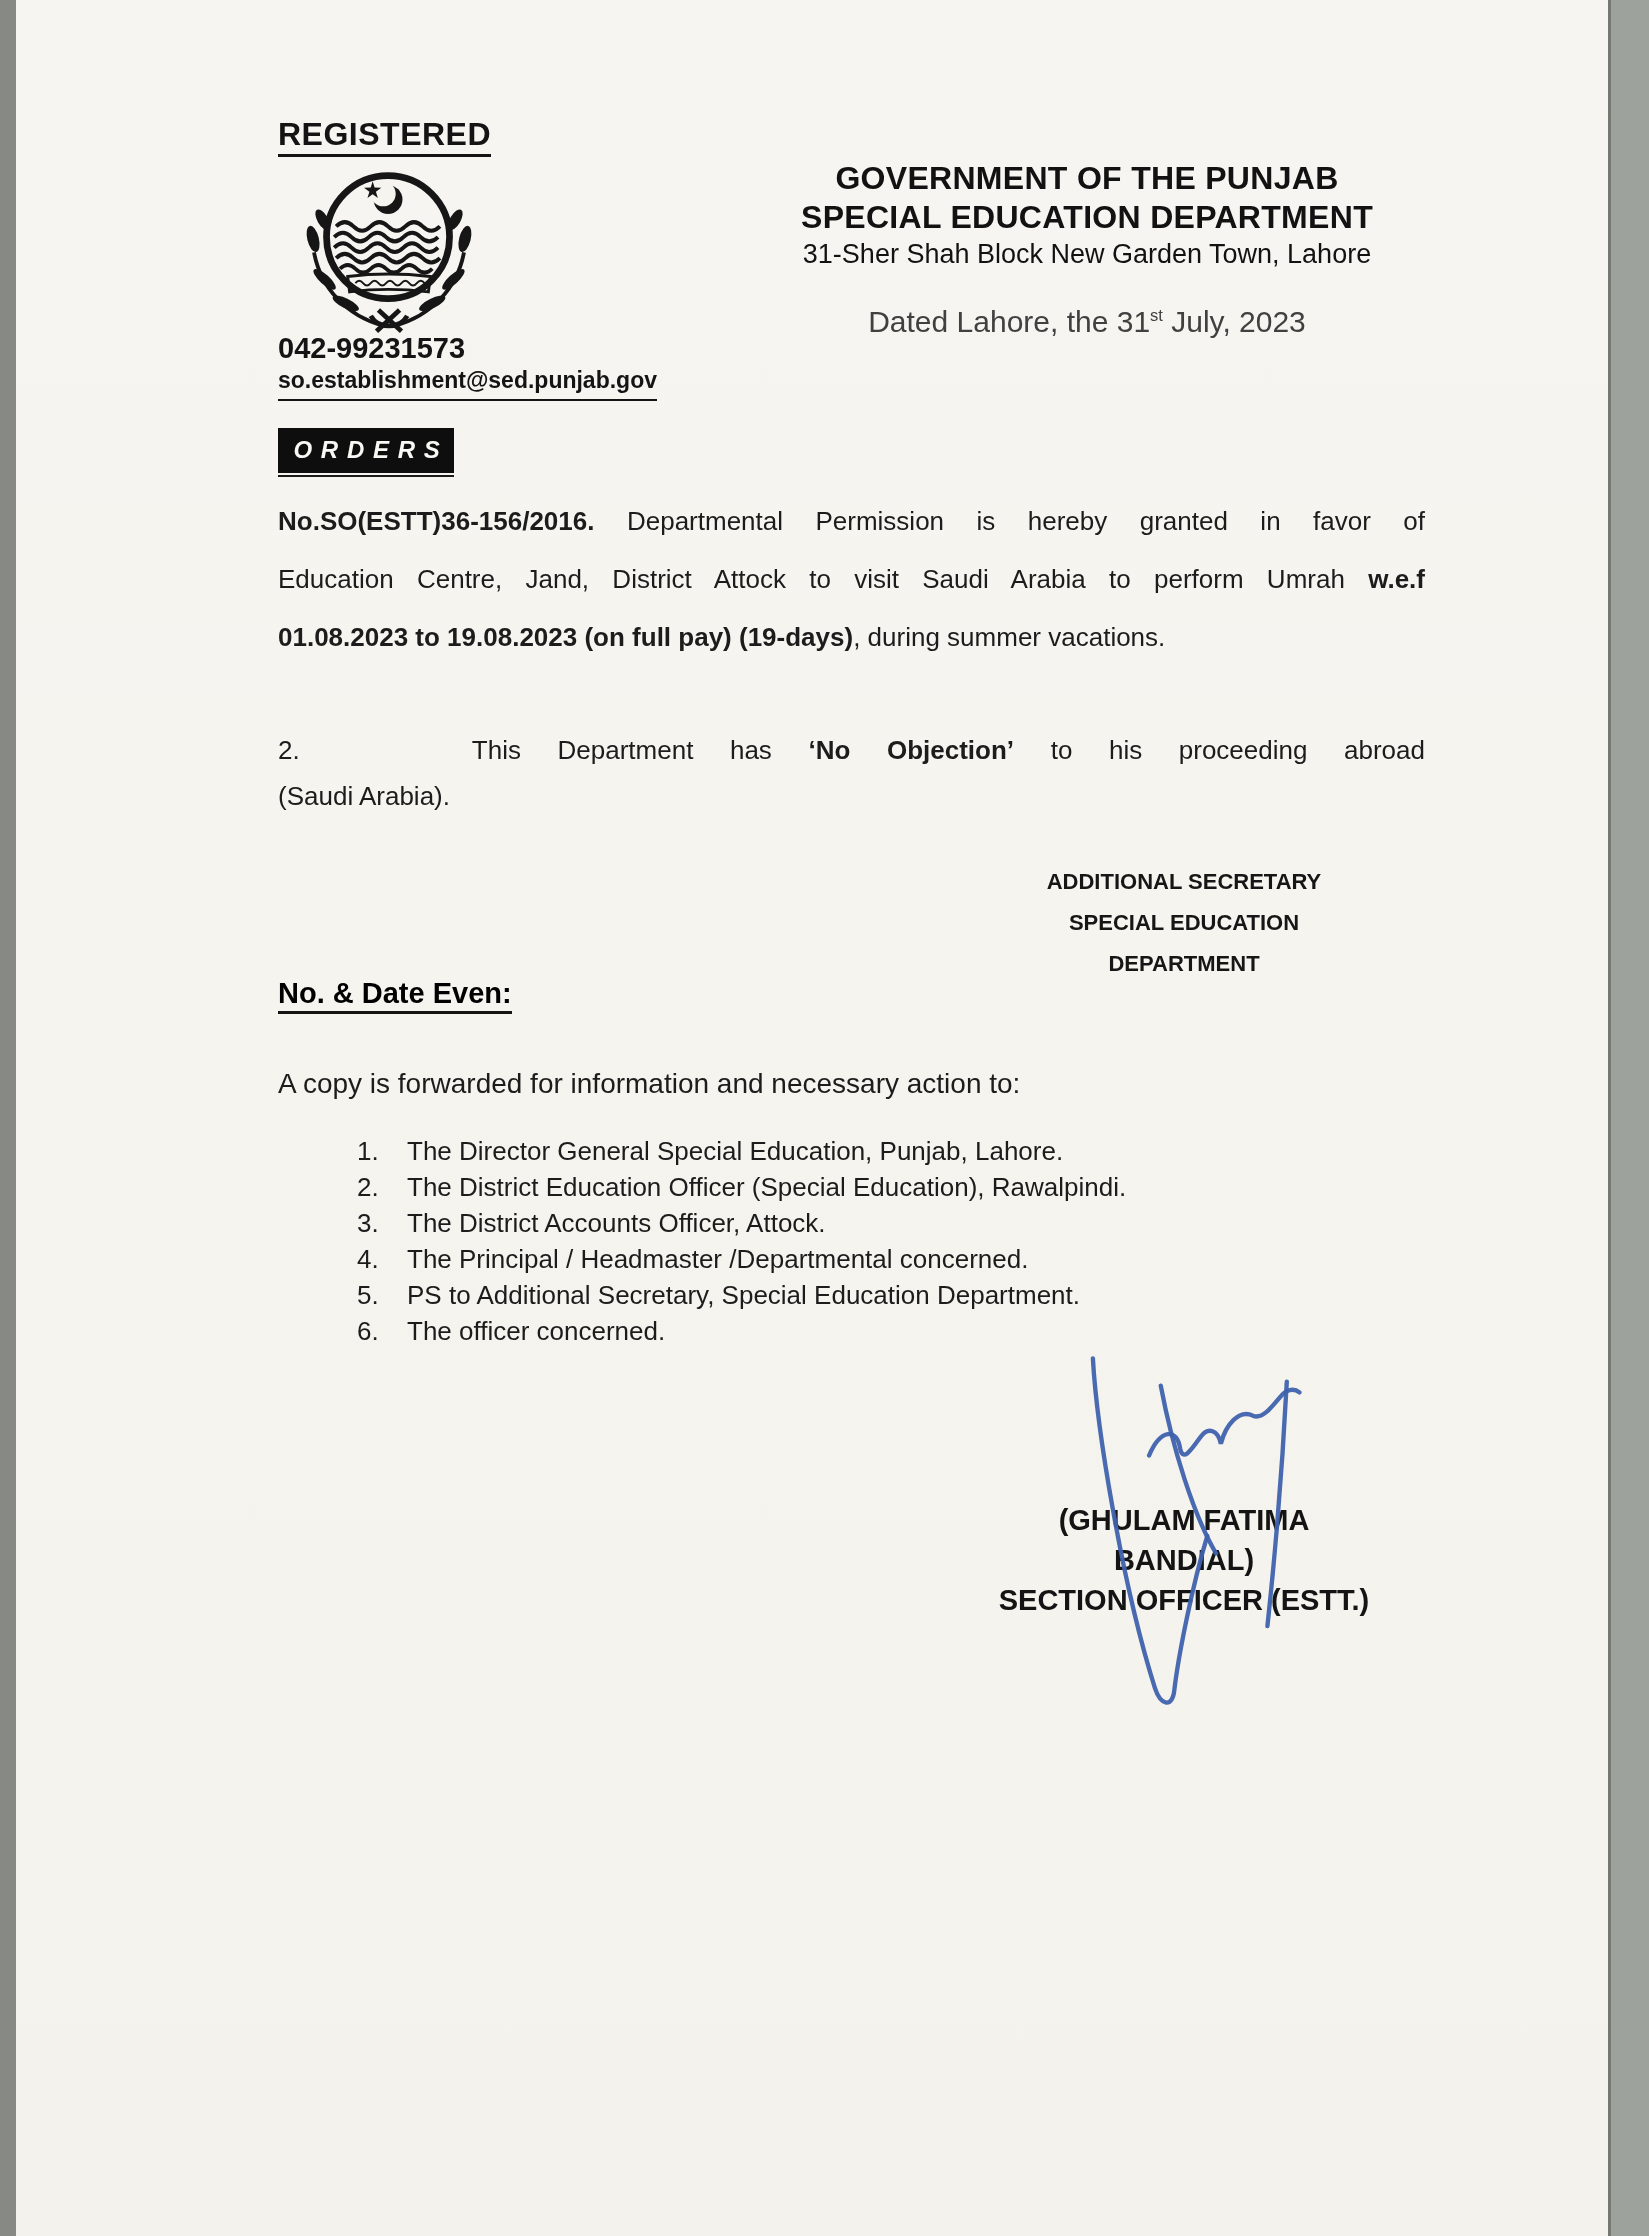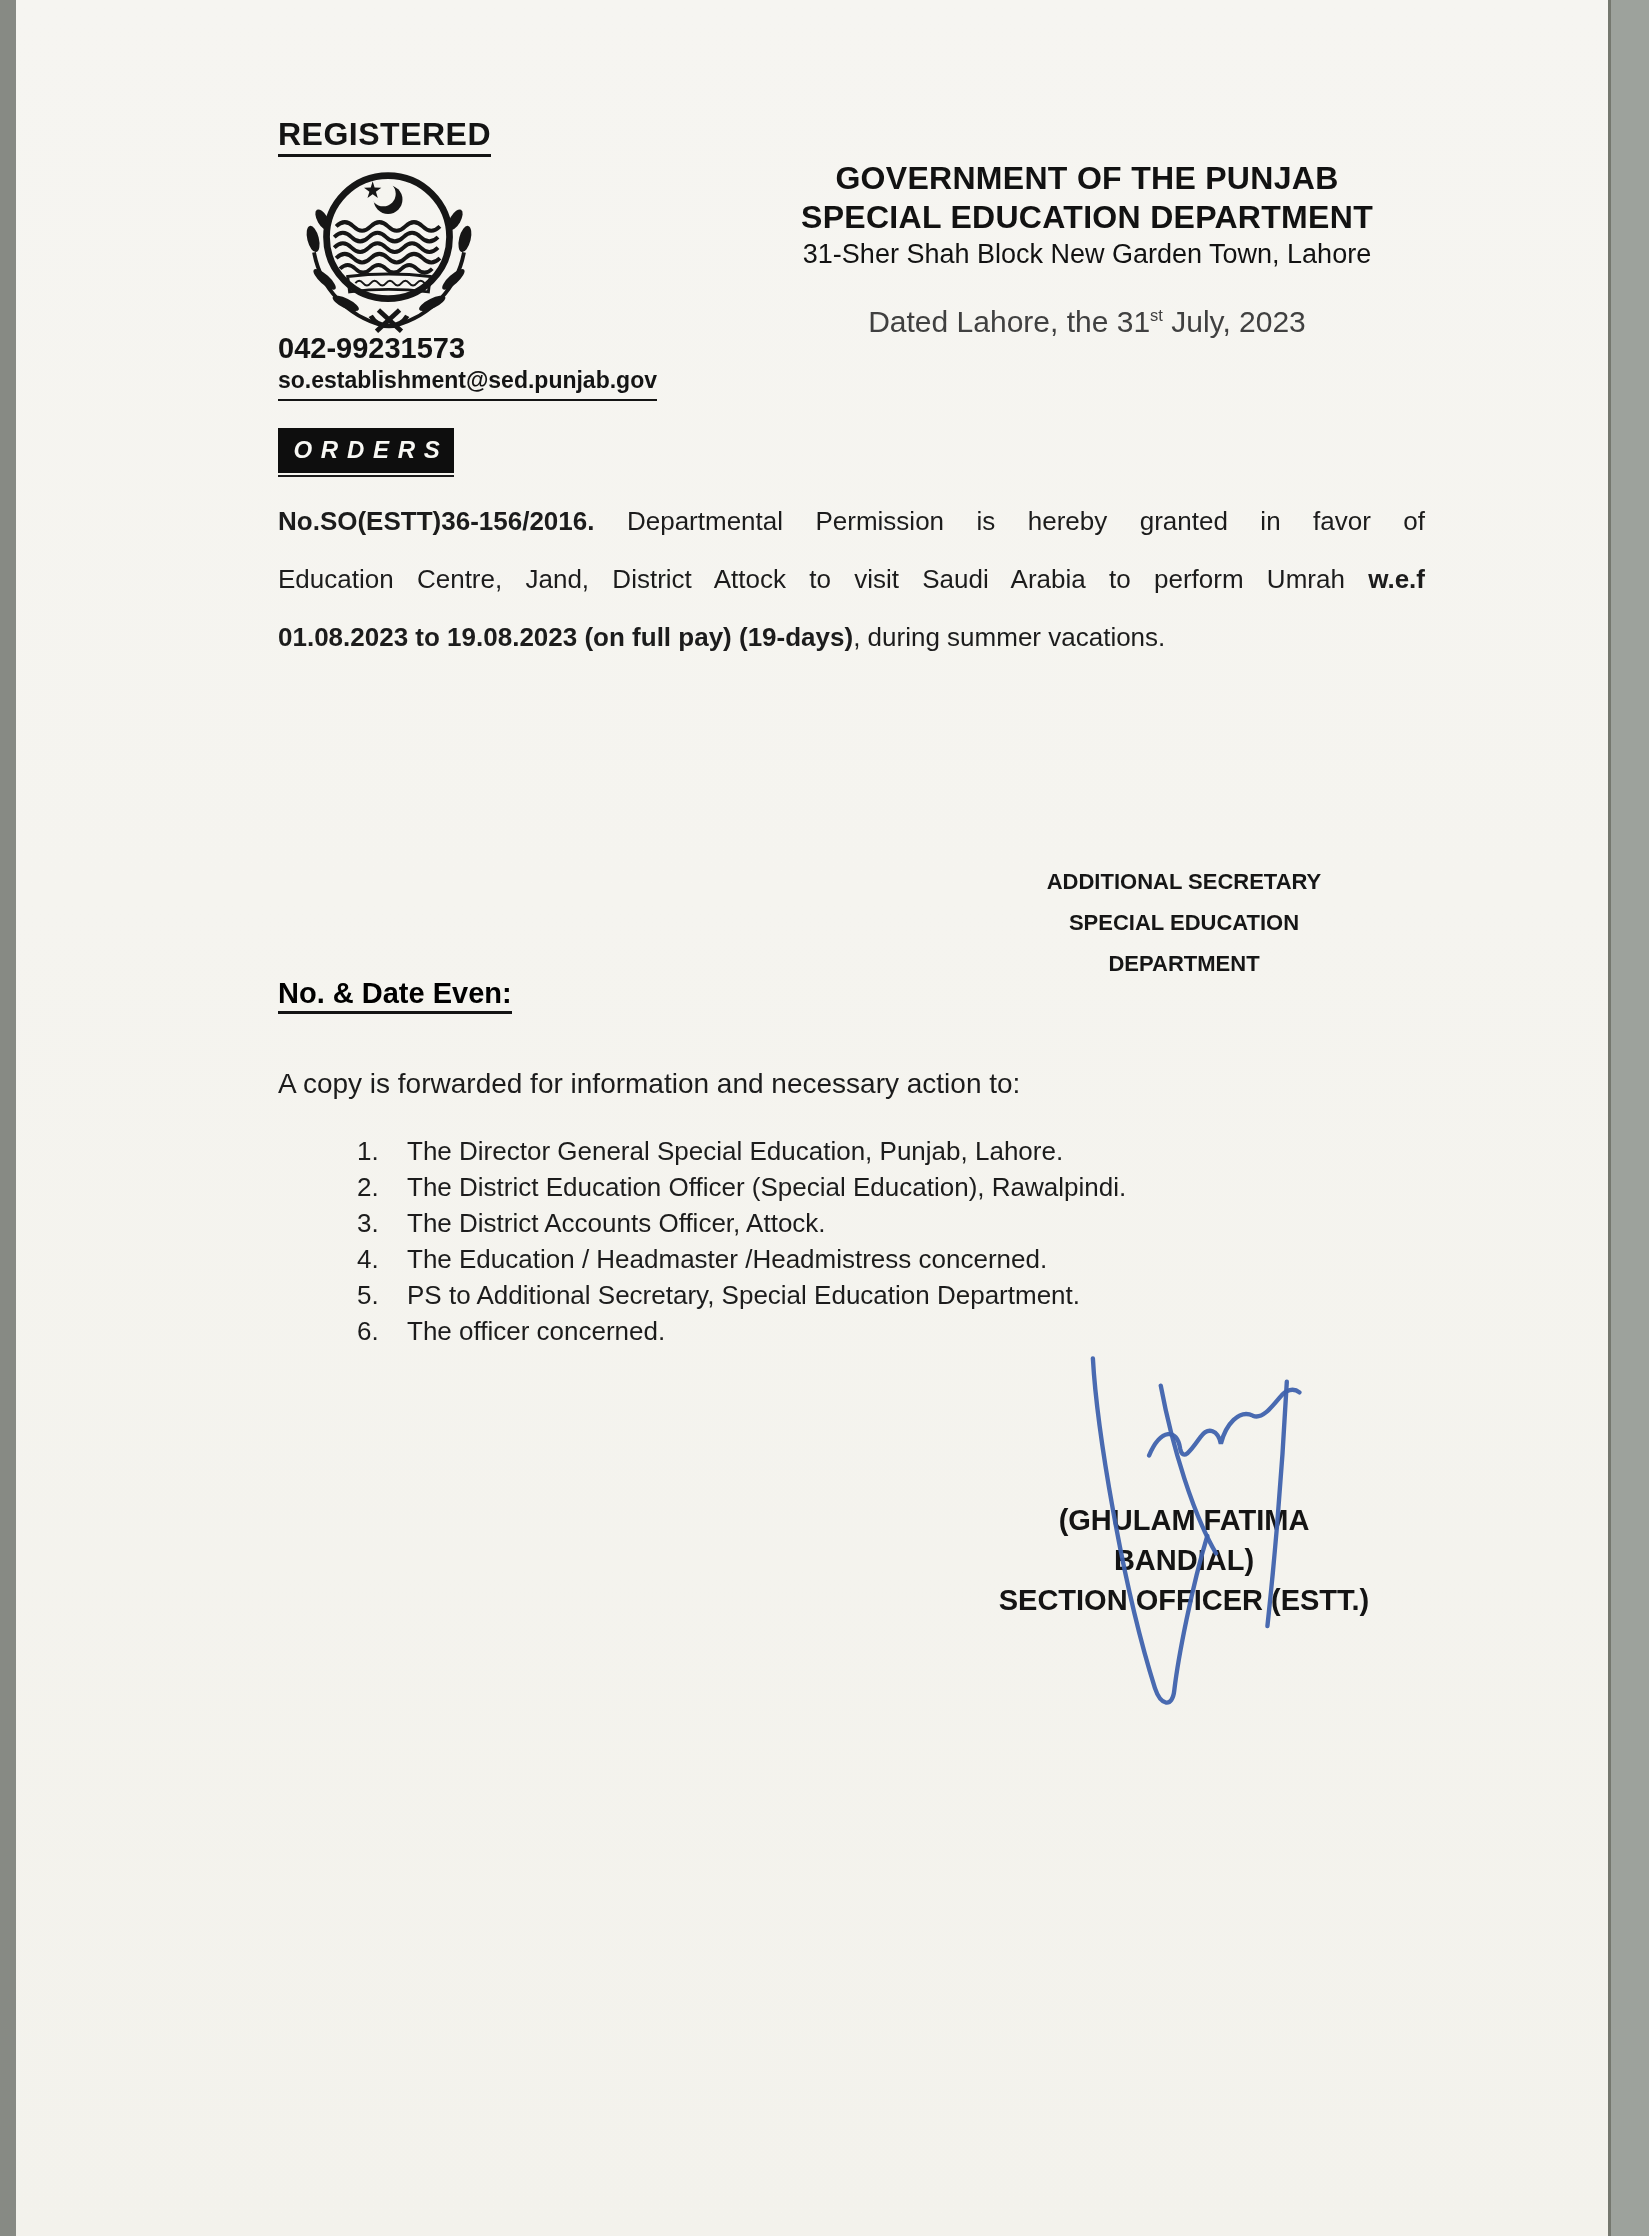--- a/index.html
+++ b/index.html
@@ -153,20 +153,24 @@
     <div class="abs orders-wrap">
       <div class="orders-box">ORDERS</div>
     </div>
 
     <div class="abs para1">
         <div class="jline"><span class="bseg">No.SO(ESTT)36-156/2016.</span> <span>Departmental Permission is hereby granted in favor of</span></div>
         <div class="jline"><span>Education Centre, Jand, District Attock to visit Saudi Arabia to perform Umrah</span> <span class="bseg">w.e.f</span></div>
         <div class="jline jlast"><span class="bseg">01.08.2023 to 19.08.2023 (on full pay) (19-days)</span><span>, during summer vacations.</span></div>
       </div>
 
+    <div class="abs para2">
+      <div class="jline"><span>2.</span><span class="tab"></span> <span>This Department has</span> <span class="bseg">‘No Objection’</span> <span>to his proceeding abroad</span></div>
+      <div class="plain">(Saudi Arabia).</div>
+    </div>
 
     <div class="abs signoff-top">
       <div>ADDITIONAL SECRETARY</div>
       <div>SPECIAL EDUCATION</div>
       <div>DEPARTMENT</div>
     </div>
 
     <div class="abs ref-label">No. &amp; Date Even:</div>
 
     <div class="abs cc-intro">A copy is forwarded for information and necessary action to:</div>
@@ -179,21 +183,21 @@
         <div class="cc-row">
           <span class="cc-num">2.</span>
           <span class="cc-text">The District Education Officer (Special Education), Rawalpindi.</span>
         </div>
         <div class="cc-row">
           <span class="cc-num">3.</span>
           <span class="cc-text">The District Accounts Officer, Attock.</span>
         </div>
         <div class="cc-row">
           <span class="cc-num">4.</span>
-          <span class="cc-text">The Education / Headmaster /Headmistress concerned.</span>
+          <span class="cc-text">The Principal / Headmaster /Departmental concerned.</span>
         </div>
         <div class="cc-row">
           <span class="cc-num">5.</span>
           <span class="cc-text">PS to Additional Secretary, Special Education Department.</span>
         </div>
         <div class="cc-row">
           <span class="cc-num">6.</span>
           <span class="cc-text">The officer concerned.</span>
         </div>
       </div>

